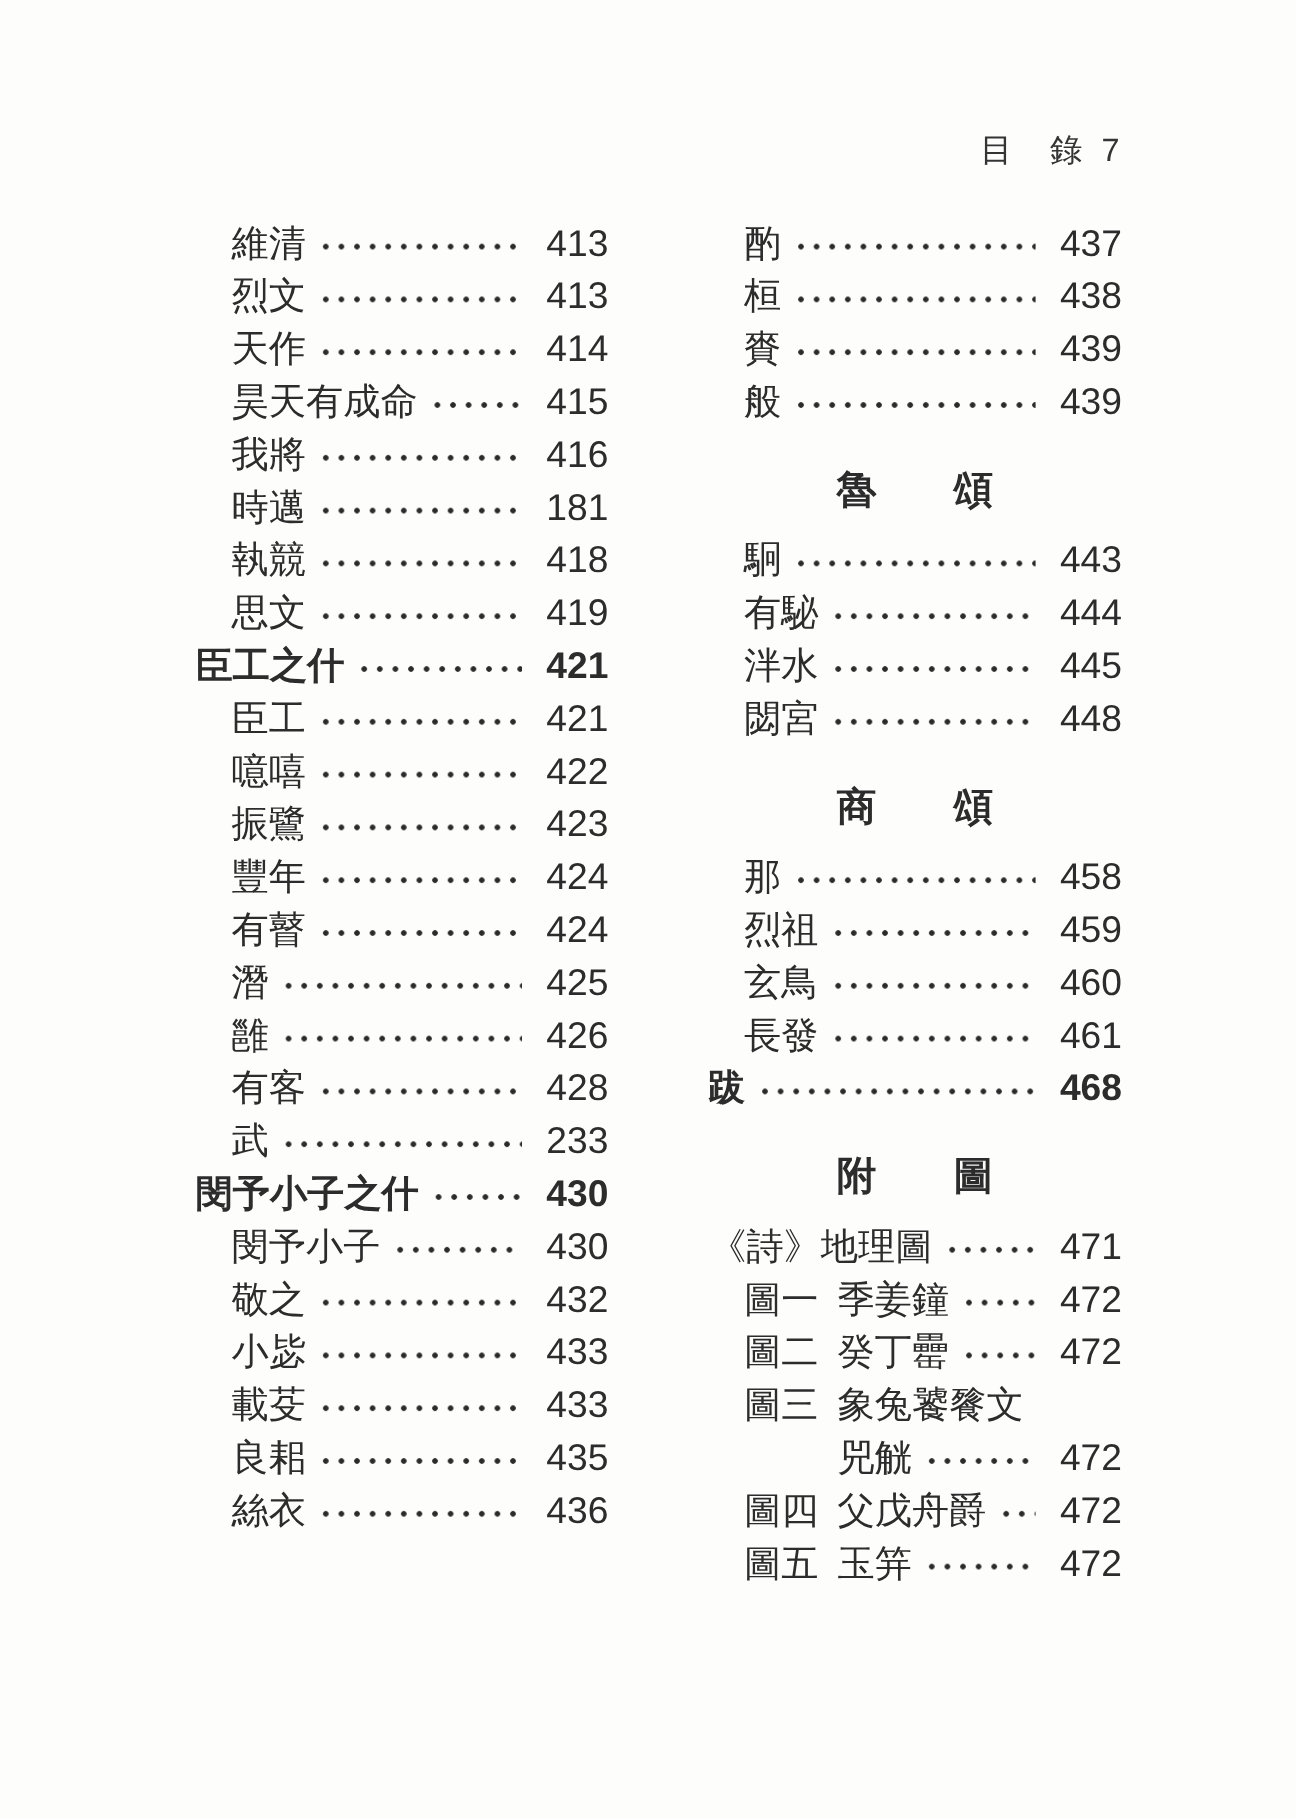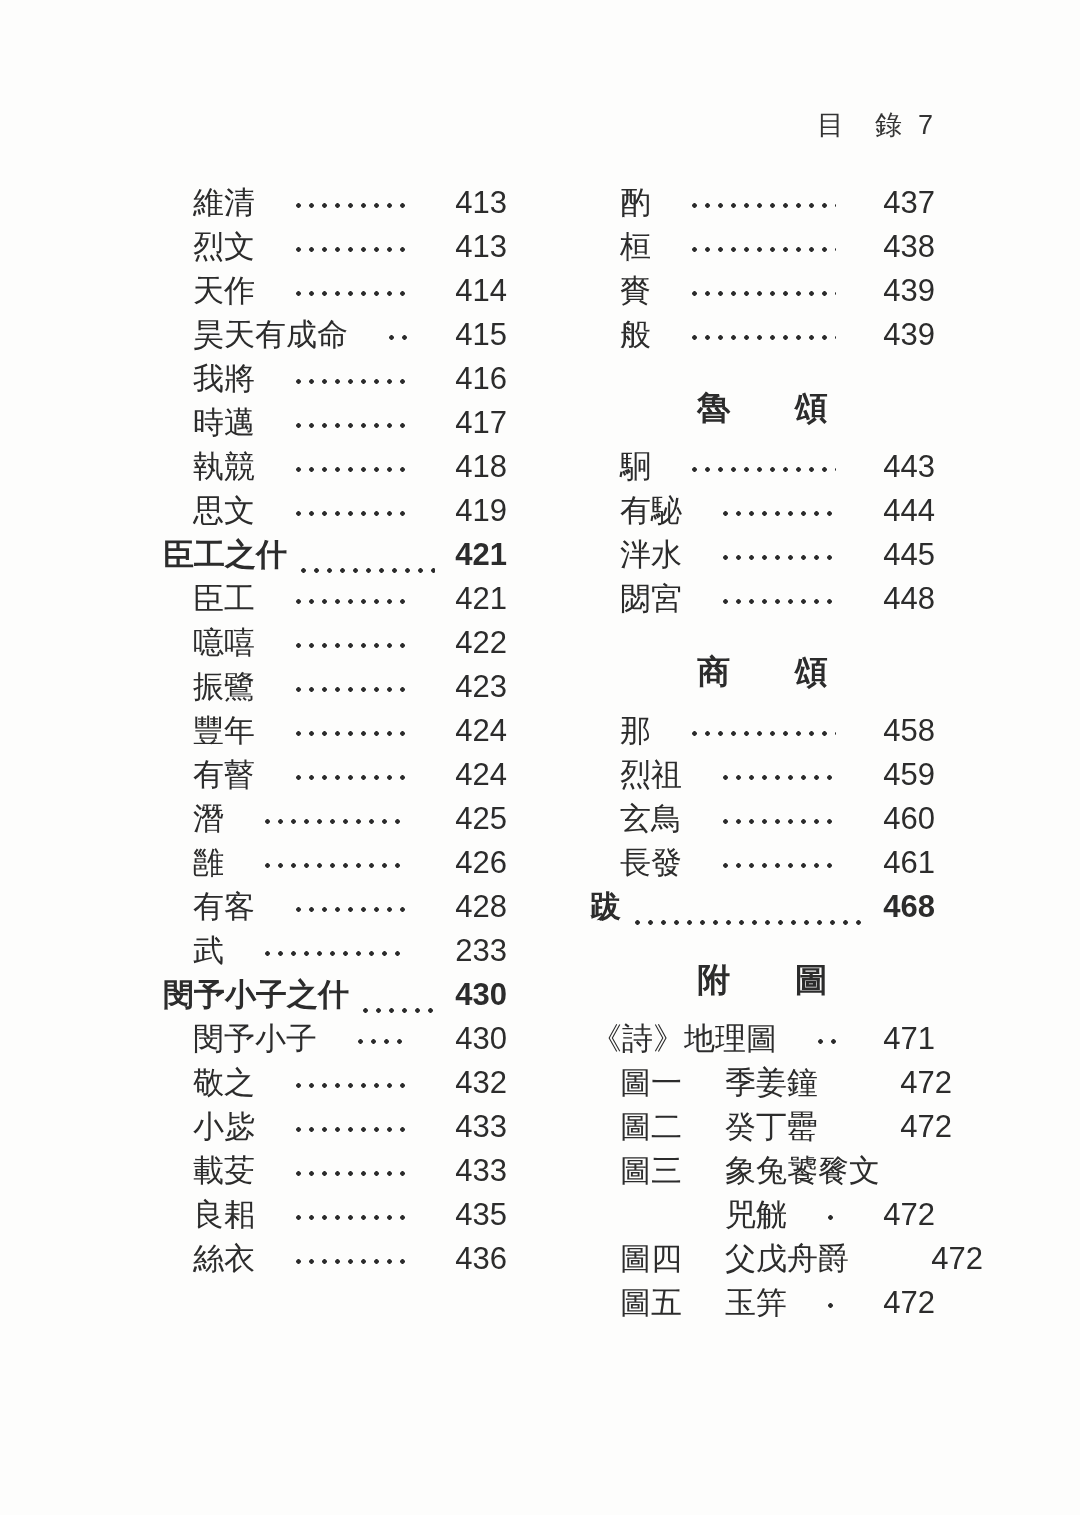--- a/index.html
+++ b/index.html
@@ -39,22 +39,22 @@
   .col { width: 344px; display: flex; flex-direction: column; }
   .col.col-right { width: 345px; }
   .row {
     display: flex;
     align-items: center;
     height: 44px;
     font-size: 31px;
     line-height: 44px;
     white-space: nowrap;
   }
-  .row.indent { padding-left: 30px; gap: 27px; }
-  .row.bold { font-weight: 700; align-items: flex-end; }
+  .row.indent { padding-left: 30px; }
+  .row.bold { font-weight: 700; }
   .label { white-space: nowrap; }
   .label.hang { margin-left: -29px; }
   .figlabel { flex: 0 0 78px; white-space: nowrap; }
   .dots {
     flex: 1 1 auto;
     height: 13px;
     margin: 5px 8px 0 8px;
     background-image: radial-gradient(circle, #2b2b2b 2px, transparent 2.6px);
     background-size: 13px 13px;
     background-repeat: repeat-x;
@@ -107,21 +107,21 @@
           <span class="pageno">415</span>
         </div>
         <div class="row indent">
           <span class="label">我將</span>
           <span class="dots"></span>
           <span class="pageno">416</span>
         </div>
         <div class="row indent">
           <span class="label">時邁</span>
           <span class="dots"></span>
-          <span class="pageno">417</span>
+          <span class="pageno">181</span>
         </div>
         <div class="row indent">
           <span class="label">執競</span>
           <span class="dots"></span>
           <span class="pageno">418</span>
         </div>
         <div class="row indent">
           <span class="label">思文</span>
           <span class="dots"></span>
           <span class="pageno">419</span>

